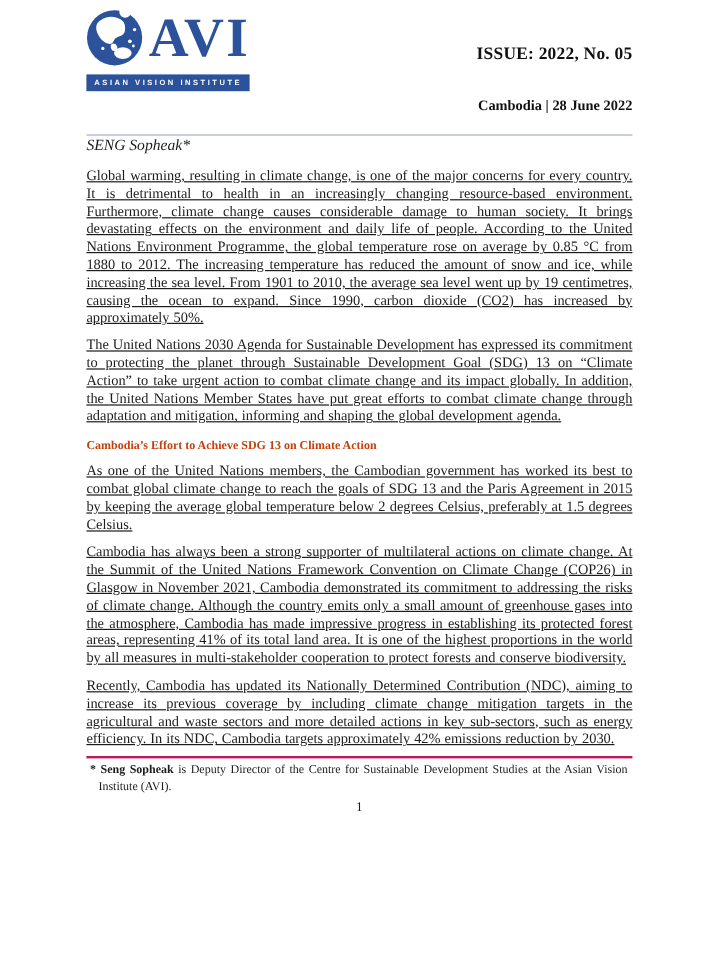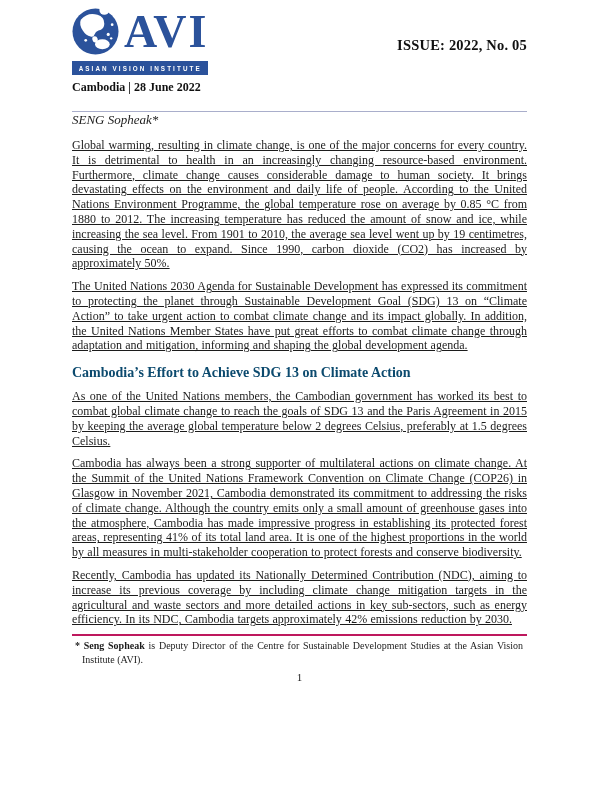--- a/index.html
+++ b/index.html
@@ -33,37 +33,37 @@
     margin-top: 29px;
     font-weight: bold; font-size: 14.5px; letter-spacing: 0.2px;
     color: #111111; white-space: nowrap; text-align: center;
   }
   
   .masthead-title {
     margin-top: 26px;
     font-weight: bold; font-size: 22px; letter-spacing: 1.2px;
     color: #31488e;
   }
-  .dateline { margin-top: 5px; font-weight: bold; font-size: 12px; color: #111111; }
+  .dateline { margin-top: 5px; font-weight: bold; font-size: 12px; color: #111111; text-align: right; }
   .head-rule { border: 0; border-top: 1px solid #a9aecb; margin: 16px 0 0 0; }
   
   .article-title {
     margin-top: 15px; max-width: 402px;
     font-weight: bold; font-size: 16.5px; line-height: 22px; color: #111111;
   }
   .author { font-style: italic; font-size: 13px; }
   .bodytext p {
     margin: 8px 0 0 0;
     font-size: 12px; line-height: 14.8px;
     text-align: justify; word-spacing: 0.3px; text-decoration: underline;
   }
   .bodytext p.first { margin-top: 10px; }
   .section-heading {
     margin: 12px 0 0 0;
-    font-weight: bold; font-size: 14px; color: #0c4a6e;
+    font-weight: bold; font-size: 10px; color: #c2410c;
   }
   
   .footnote {
     margin-top: 7px;
     border-top: 2px solid #be185d;
     padding: 3px 4px 0 10px; text-indent: -7px;
     font-size: 10px; line-height: 13.5px;
     max-width: 452px; text-align: justify;
   }
   .footnote b { font-weight: bold; }

